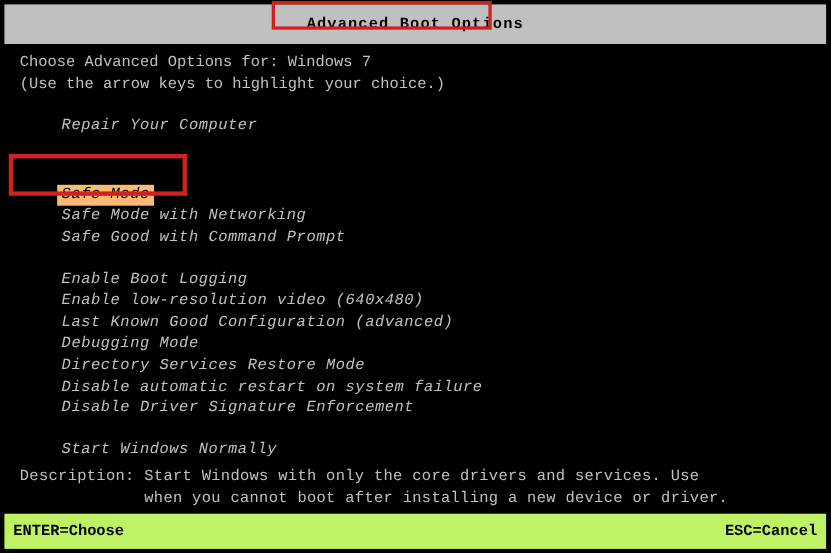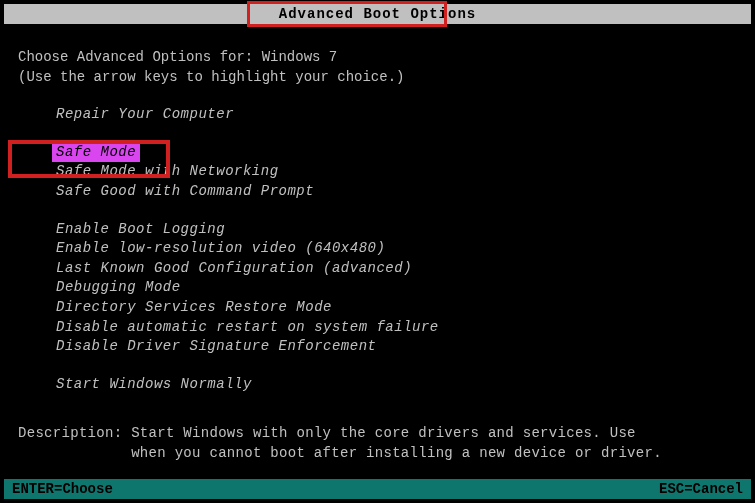--- a/index.html
+++ b/index.html
@@ -11,21 +11,21 @@
       font-size: 14px;
       color: #c0c0c0;
       position: relative;
       overflow: hidden;
     }
     .title-bar {
       position: absolute;
       top: 4px;
       left: 4px;
       right: 4px;
-      height: 20px;
+      height: 36px;
       background: #c0c0c0;
       display: flex;
       justify-content: center;
       align-items: center;
     }
     .title-text {
       color: #000;
       font-weight: bold;
       letter-spacing: 1px;
     }
@@ -51,26 +51,27 @@
       margin-left: 38px;
     }
     .option-group { margin-bottom: 18px; }
     .option-item {
       line-height: 1.4;
       white-space: pre;
       letter-spacing: 0.5px;
       font-style: italic;
     }
     .option-item.selected {
-      background: #d946ef;
+      background: #fdba74;
       color: #000;
       display: inline-block;
       padding: 0 4px 0 0;
       margin-left: -4px;
       padding-left: 4px;
+      margin-top: 25px;
     }
     .safe-mode-highlight {
       position: absolute;
       top: 140px;
       left: 8px;
       width: 162px;
       height: 38px;
       border: 4px solid #d02020;
       pointer-events: none;
     }
@@ -81,22 +82,22 @@
       color: #c0c0c0;
       line-height: 1.4;
       white-space: pre;
       letter-spacing: 0.3px;
     }
     .footer-bar {
       position: absolute;
       bottom: 4px;
       left: 4px;
       right: 4px;
-      height: 20px;
-      background: #0f766e;
+      height: 32px;
+      background: #bef264;
       color: #000;
       display: flex;
       justify-content: space-between;
       align-items: center;
       padding: 0 8px;
       font-weight: bold;
     }
   </style>
 </head>
 <body>

